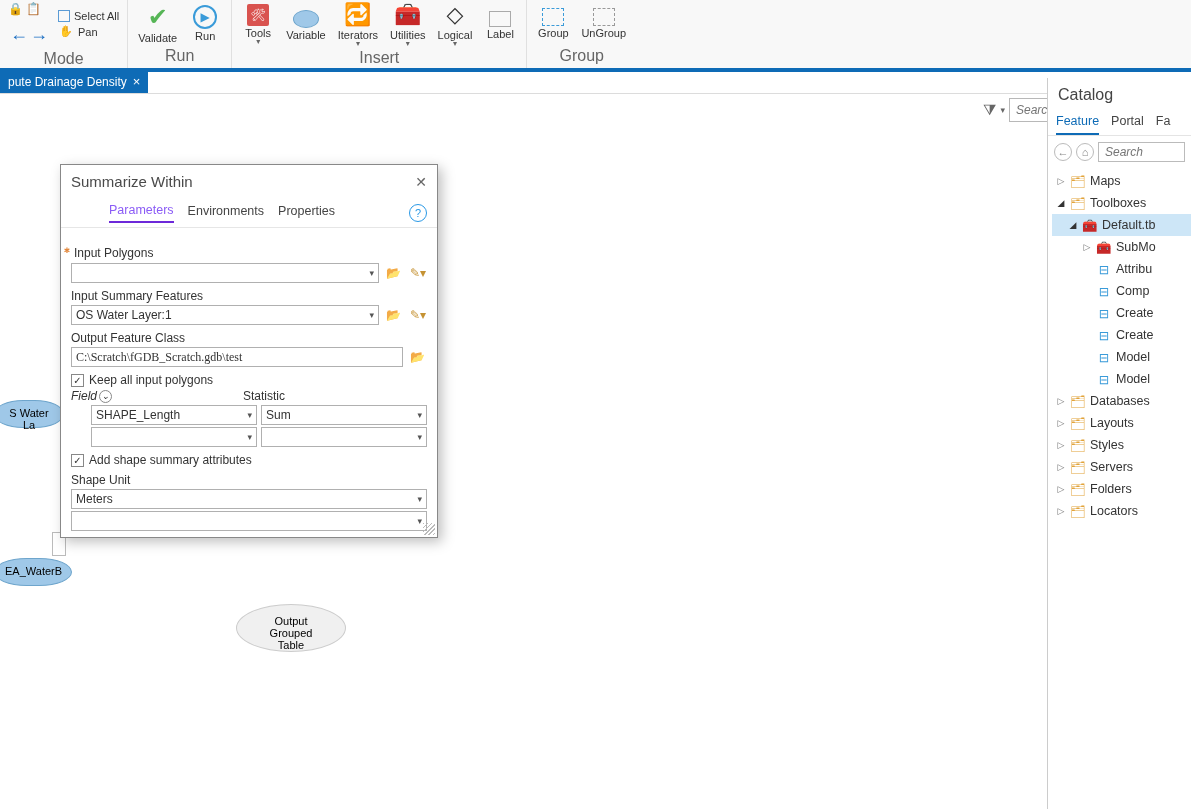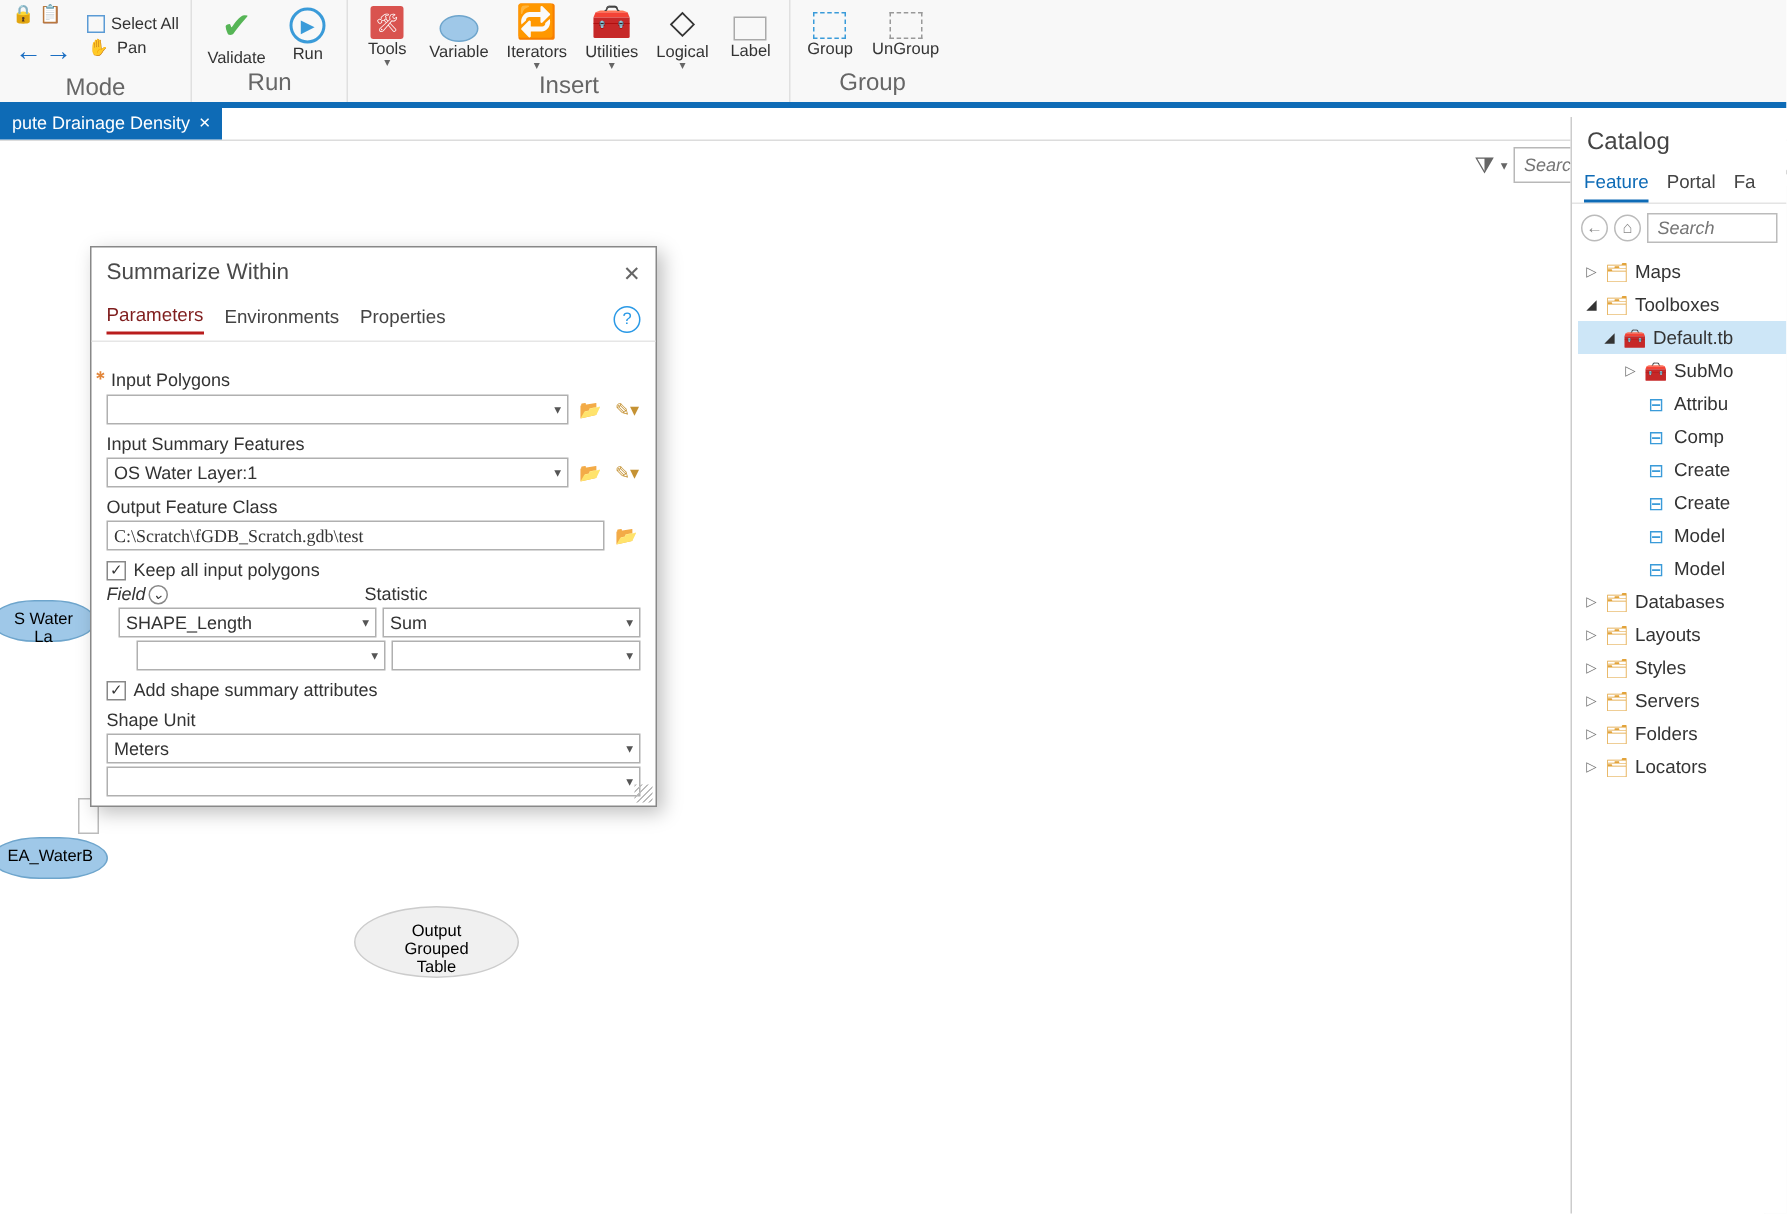--- a/index.html
+++ b/index.html
@@ -40,21 +40,21 @@
   .bubble { position:absolute; background:#9fc8e8; border:1px solid #6ea5cc; border-radius:50%/60%; padding:6px 10px; font-size:11px; color:#000; text-align:center;}
   .rect-node { position:absolute; background:#fff; border:1px solid #bbb; padding:2px 6px; font-size:11px;}
   .ellipse { position:absolute; background:#f0f0f0; border:1px solid #ccc; border-radius:50%; padding:10px 16px; font-size:11px; text-align:center; color:#000;}
 
   
   .dialog { position:absolute; left:60px; top:164px; width:378px; background:#fff; border:1px solid #888; box-shadow: 4px 4px 12px rgba(0,0,0,0.25); z-index:10;}
   .dlg-title { display:flex; align-items:center; justify-content:space-between; padding:8px 10px; font-size:15px; color:#4a4a4a;}
   .dlg-title .x { color:#666; cursor:pointer; font-size:14px;}
   .dlg-tabs { display:flex; align-items:center; padding: 0 10px; border-bottom:1px solid #e6e6e6; gap:14px; height:30px;}
   .dlg-tabs .t { font-size:12.5px; color:#444; cursor:pointer; padding-bottom:4px; }
-  .dlg-tabs .t.active { color:#7f1d1d; border-bottom: 2px solid #b91c1c; font-weight:500;}
+  .dlg-tabs .t.active { color:#8b5cf6; border-bottom: 2px solid #6d28d9; font-weight:500;margin-left:38px;}
   .dlg-tabs .help { margin-left:auto; width:18px; height:18px; border:1.5px solid #2a99e6; color:#2a99e6; border-radius:50%; display:flex; align-items:center; justify-content:center; font-size:11px; cursor:pointer;}
   .dlg-body { padding: 10px 10px 6px 10px; }
   .field-lbl { font-size:12px; color:#333; margin-top:6px; display:flex; align-items:center; gap:3px;}
   .field-lbl .req { color:#e2863a; font-weight:bold; margin-left:-10px; width:10px;}
   .row-input { display:flex; align-items:center; gap:6px; margin-top:2px;}
   .combo, .txt { border:1px solid #b0b0b0; height:20px; font-size:12px; padding: 0 4px; background:#fff; color:#333;}
   .combo { display:flex; align-items:center; justify-content:space-between; cursor:pointer;}
   .combo .dd { font-size:9px; color:#555;}
   .ic-btn { width:18px; height:18px; display:inline-flex; align-items:center; justify-content:center; cursor:pointer; color:#c59233;}
   .chk-row { display:flex; align-items:center; gap:5px; margin-top:6px; font-size:12px;}
@@ -274,21 +274,21 @@
         </div>
 
         <div class="grid-head">
           <div class="c" style="width:168px; display:flex; align-items:center; gap:2px;font-style:italic;">
             <span>Field</span>
             <span style="border:1px solid #888;border-radius:50%;width:13px;height:13px;display:inline-flex;align-items:center;justify-content:center;font-size:9px;">⌄</span>
           </div>
           <div class="c" style="flex:1">Statistic</div>
         </div>
         <div class="grid-row">
-          <div class="combo" style="width:168px; margin-left:8px;">
+          <div class="combo" style="width:168px; margin-left:20px;">
             <span>SHAPE_Length</span>
               <span class="dd">▾</span>
           </div>
           <div class="combo" style="flex:1">
             <span>Sum</span>
               <span class="dd">▾</span>
           </div>
         </div>
         <div class="grid-row">
           <div class="combo" style="width:168px; margin-left:20px;">

